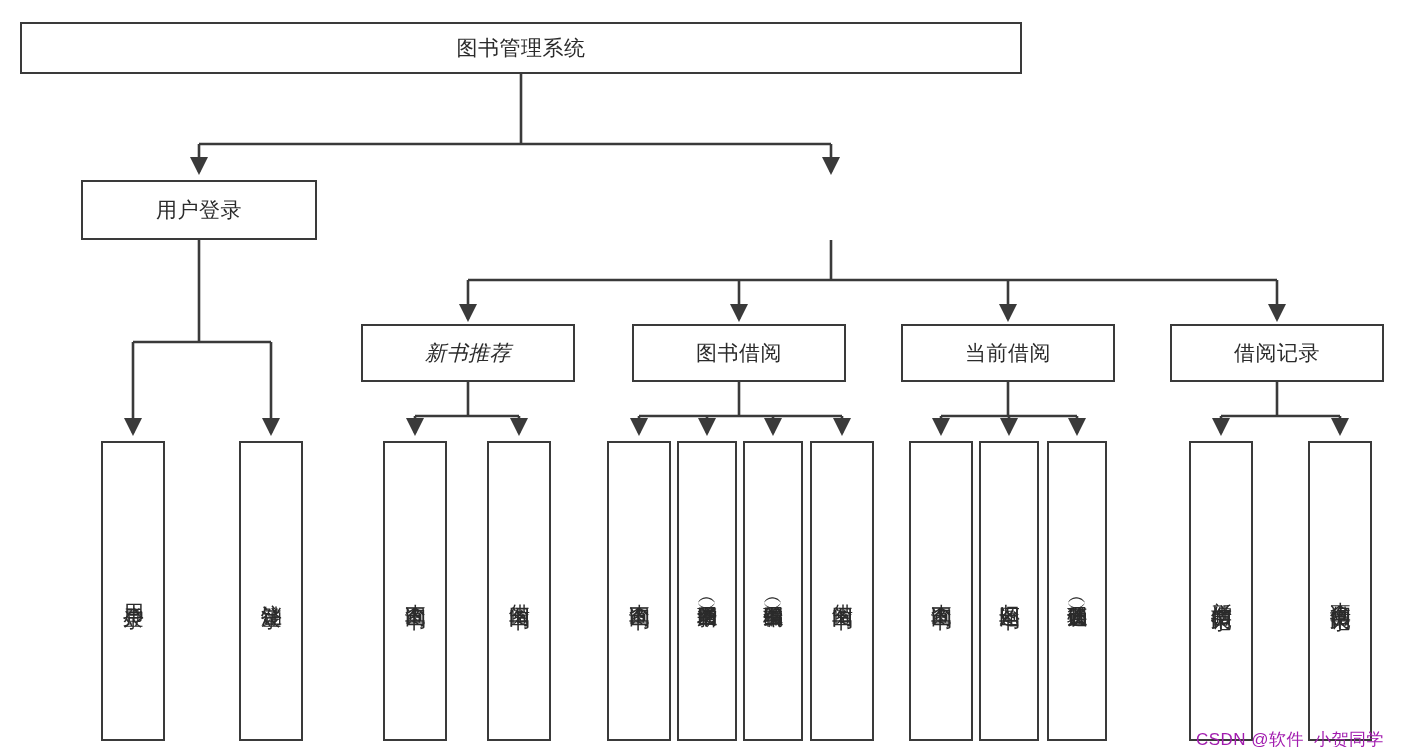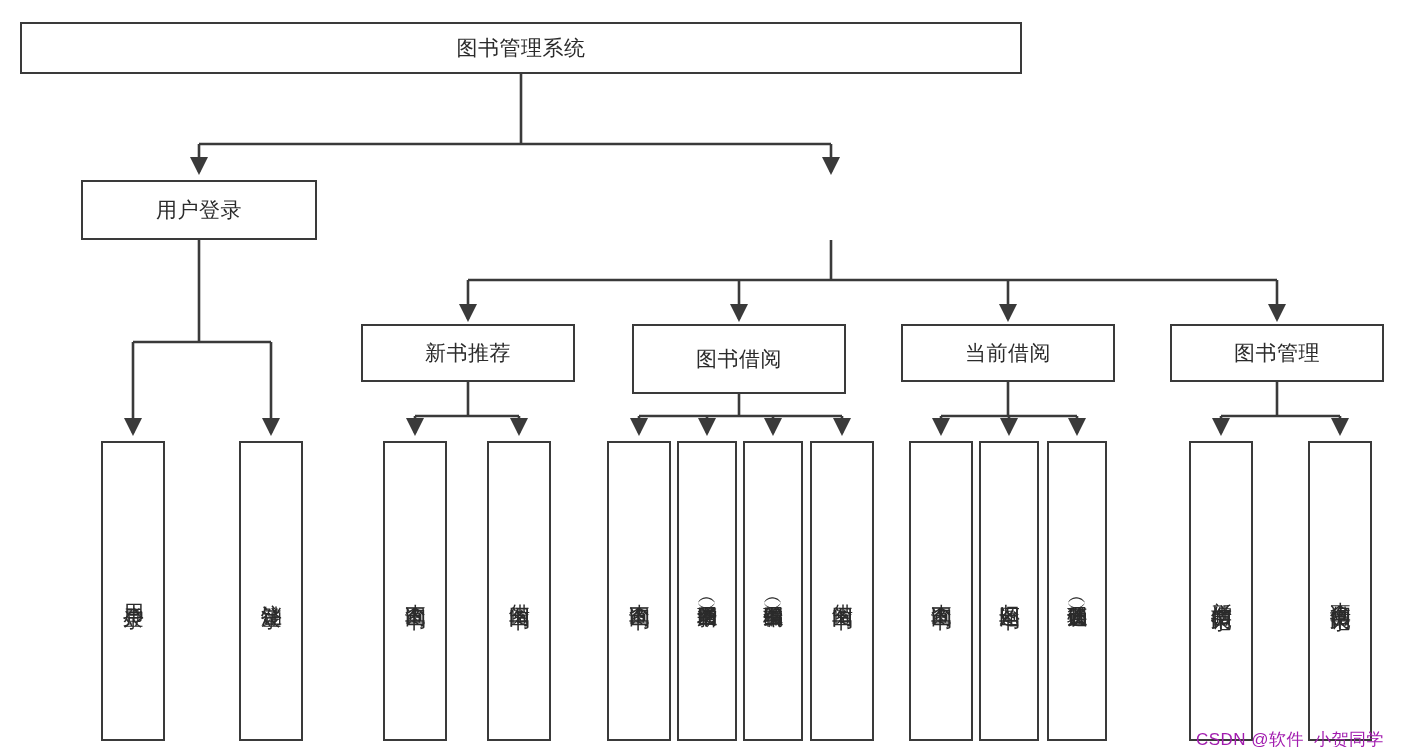--- a/index.html
+++ b/index.html
@@ -121,31 +121,31 @@
   </svg>
 
   <div class="node node-h" style="left:20px; top:14px; width:1002px; height:52px;">
     <span>图书管理系统</span>
   </div>
 
   <div class="node node-h" style="left:81px; top:172px; width:236px; height:60px;">
     <span>用户登录</span>
   </div>
 
-  <div class="node node-h" style="left:361px; top:316px; width:214px; height:58px;">
+  <div class="node node-h" style="left:361px; top:316px; width:214px; height:58px;font-style:italic;">
     <span>新书推荐</span>
   </div>
-  <div class="node node-h" style="left:632px; top:316px; width:214px; height:70px;">
+  <div class="node node-h" style="left:632px; top:316px; width:214px; height:58px;">
     <span>图书借阅</span>
   </div>
   <div class="node node-h" style="left:901px; top:316px; width:214px; height:58px;font-family:Liberation Serif, serif;">
     <span>当前借阅</span>
   </div>
   <div class="node node-h" style="left:1170px; top:316px; width:214px; height:58px;">
-    <span>图书管理</span>
+    <span>借阅记录</span>
   </div>
 
   <div class="node node-v" style="left:101px; top:433px; width:64px; height:300px;">
     <span>用户登录</span>
   </div>
   <div class="node node-v" style="left:239px; top:433px; width:64px; height:300px;">
     <span>注销登录</span>
   </div>
 
   <div class="node node-v" style="left:383px; top:433px; width:64px; height:300px;">

